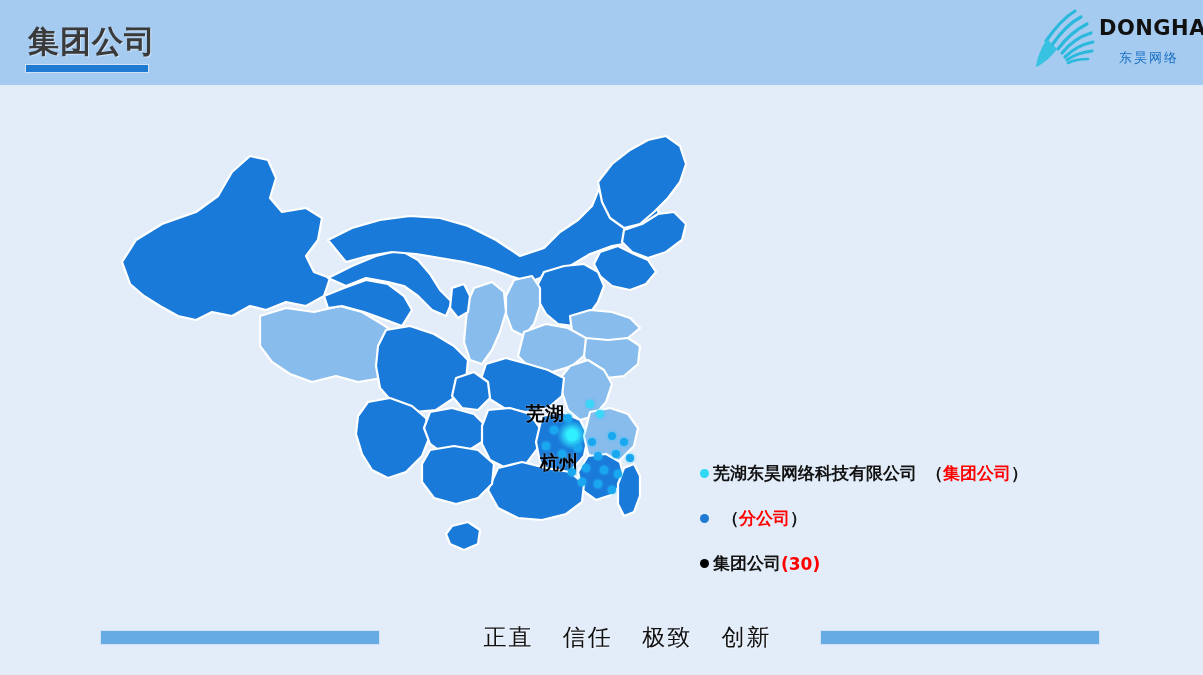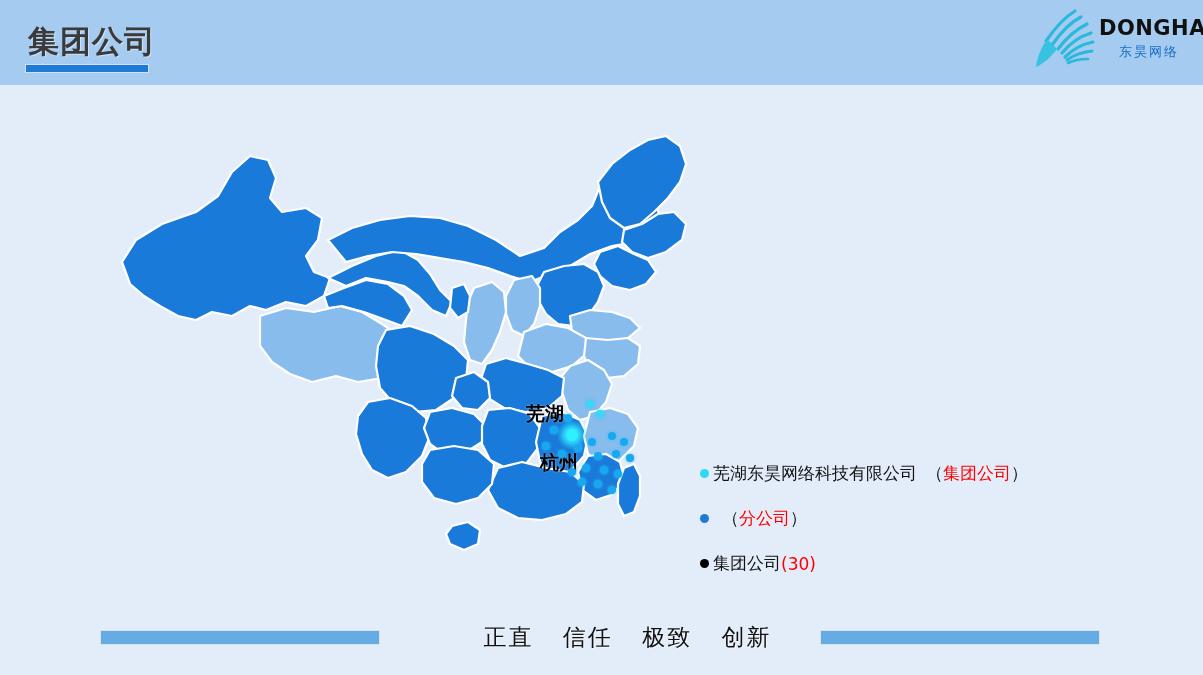--- a/index.html
+++ b/index.html
@@ -46,21 +46,21 @@
   #logo-text-wrap {
     position:absolute; left:72px; top:12px;
     width:100px; text-align:center;
   }
   #logo-name {
     font-size:21px; font-weight:bold; color:#111;
     letter-spacing:0.5px; line-height:1;
   }
   #logo-sub {
     font-size:13px; color:#1a6fc4; letter-spacing:2px;
-    margin-top:6px; line-height:1;
+    margin-top:13px; line-height:1;font-family:Liberation Mono, monospace;
   }
 
   
   #map-wrap {
     position:absolute; left:100px; top:120px;
     width:600px; height:480px;
   }
   #map-svg { width:600px; height:480px; display:block; }
 
   .city-label {
@@ -97,21 +97,21 @@
   .office-dot.cy { background:#3ad7f8; }
 
   
   #legend {
     position:absolute; left:700px; top:462px;
     width:420px;
   }
   .legend-row {
     display:flex; align-items:center;
     margin-bottom:22px;
-    font-size:17px; font-weight:normal; color:#121212;
+    font-size:17px; font-weight:bold; color:#121212;
     white-space:nowrap;
   }
   .legend-bullet {
     width:9px; height:9px; border-radius:50%;
     margin-right:4px; flex:0 0 auto;
   }
   .legend-note { color:#ff0000; }
   .paren { color:#121212; }
   .legend-gap { display:inline-block; width:9px; }
 

